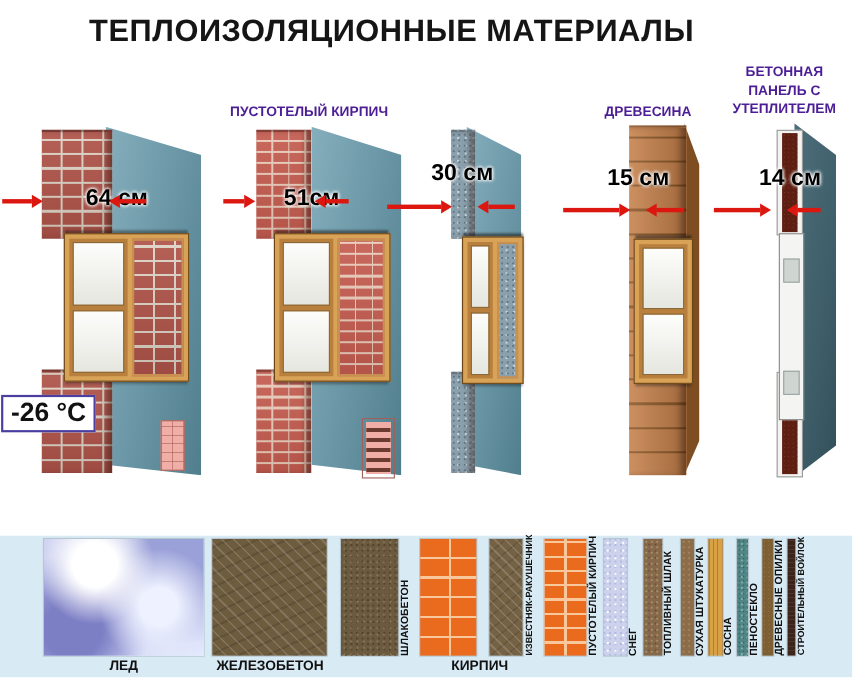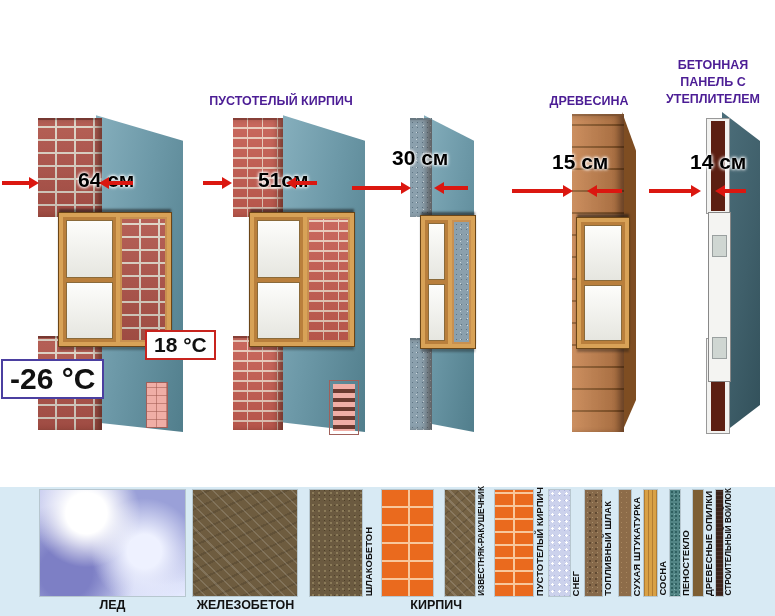--- a/index.html
+++ b/index.html
@@ -8,21 +8,21 @@
 
   
   .main-title{position:absolute;left:0;top:12px;width:712px;text-align:center;
               font-size:28px;font-weight:bold;letter-spacing:.5px;color:#151515;}
   .plabel{position:absolute;font-weight:bold;font-size:12.5px;line-height:1.35;
           text-align:center;color:#4c1d95;z-index:5;}
   .thick{position:absolute;font-size:21px;font-weight:bold;color:#000;z-index:7;
          text-shadow:0 0 3px #fff,0 0 3px #fff,0 0 4px #fff;white-space:nowrap;margin-left:36px;}
   .tempbox{position:absolute;background:#fff;font-weight:bold;text-align:center;
            z-index:8;padding:1px 7px;white-space:nowrap;}
-  #temp-out{left:1px;top:359px;border:2px solid #4b3fa0;font-size:30px;}
+  #temp-out{left:1px;top:359px;border:2px solid #4b3fa0;font-size:24px;}
   #temp-in{left:145px;top:330px;border:2px solid #c8241e;font-size:21px;}
   .scale-title{position:absolute;left:0;top:450px;width:775px;text-align:center;
                font-size:19px;font-weight:bold;color:#111;}
 
   
   .arrow{position:absolute;height:14px;display:flex;align-items:center;z-index:7;}
   .arrow .shaft{flex:1;height:4px;background:#db1710;}
   .arrow .head{width:0;height:0;border-top:6px solid transparent;border-bottom:6px solid transparent;}
   .arrow.right .head{border-left:10px solid #db1710;}
   .arrow.left{flex-direction:row-reverse;}
@@ -122,20 +122,21 @@
   .hlabel{position:absolute;top:111px;font-weight:bold;font-size:12.5px;text-align:center;color:#111;}
   .vlabel{position:absolute;bottom:20px;writing-mode:vertical-rl;transform:rotate(180deg);
           font-weight:bold;font-size:9.5px;line-height:1;color:#111;white-space:nowrap;}
   .vlabel.sm{font-size:8.2px;}
 </style>
 </head>
 <body>
 
 <div id="canvas">
 
+  <div class="main-title">ТЕПЛОИЗОЛЯЦИОННЫЕ МАТЕРИАЛЫ</div>
 
   <div class="plabel" style="left:195px;top:93px;width:172px;">ПУСТОТЕЛЫЙ КИРПИЧ</div>
   <div class="plabel" style="left:534px;top:93px;width:110px;">ДРЕВЕСИНА</div>
   <div class="plabel" style="left:652px;top:57px;width:122px;">БЕТОННАЯ ПАНЕЛЬ С УТЕПЛИТЕЛЕМ</div>
 
   <div class="panel" style="left:38px;top:112px;width:145px;height:320px;">
     <div class="teal" style="left:58px;right:0;"></div>
     <div class="slab tex-brick" style="left:0;top:6px;width:64px;height:97px;"></div>
     <div class="slab tex-brick" style="left:0;top:224px;width:64px;height:92px;"></div>
     <div class="window" style="left:20px;top:100px;width:104px;height:125px;">
@@ -244,21 +245,20 @@
   <div class="arrow right" style="left:649px;top:184px;width:52px;">
       <i class="shaft"></i>
       <i class="head"></i>
     </div>
   <div class="arrow left" style="left:715px;top:184px;width:31px;">
       <i class="shaft"></i>
       <i class="head"></i>
     </div>
 
   <div class="tempbox" id="temp-out">-26 °C</div>
-  <div class="tempbox" id="temp-in">18 °C</div>
 
   <div class="strip">
     <div class="blk tex-ice" style="left:40px;width:145px;"></div>
     <div class="blk tex-rc" style="left:193px;width:104px;"></div>
     <div class="blk tex-slag" style="left:310px;width:52px;"></div>
     <div class="blk tex-obrick" style="left:382px;width:51px;"></div>
     <div class="blk tex-limestone" style="left:445px;width:30px;"></div>
     <div class="blk tex-obrick-sm" style="left:495px;width:38px;"></div>
     <div class="blk tex-snow" style="left:549px;width:21px;"></div>
     <div class="blk tex-fslag" style="left:585px;width:17px;"></div>

